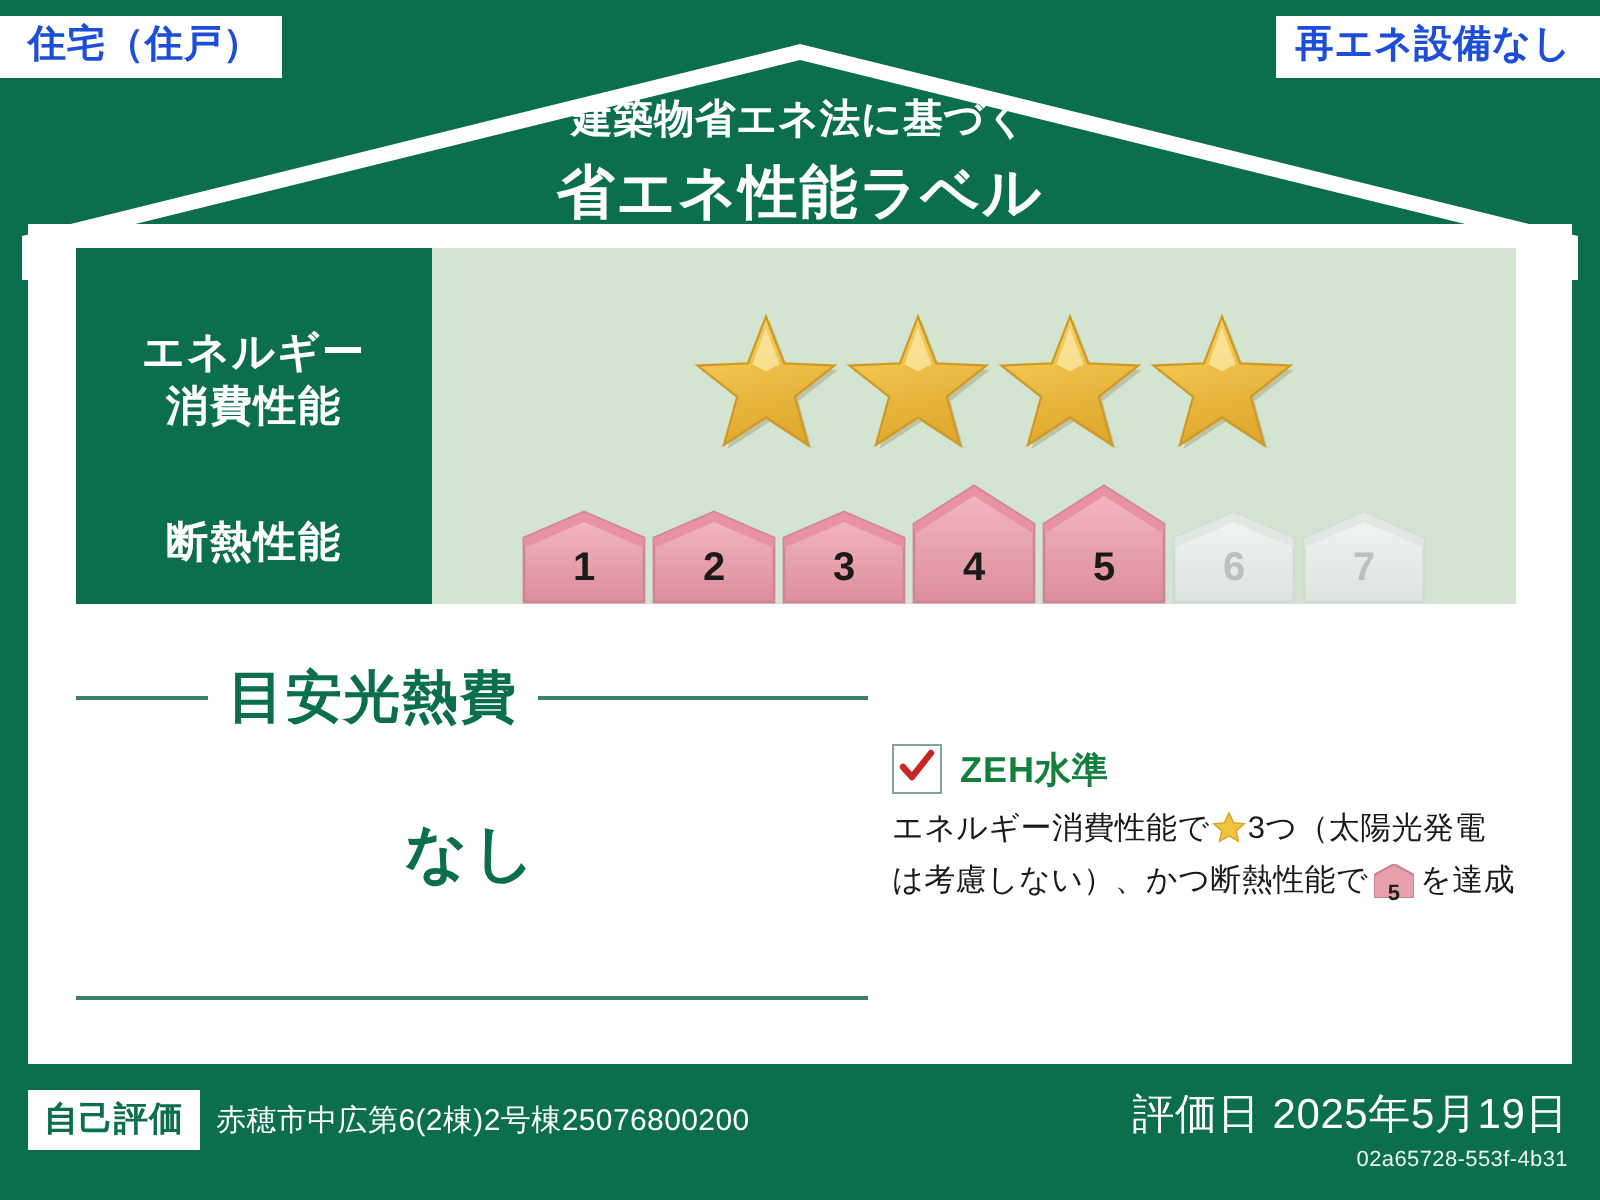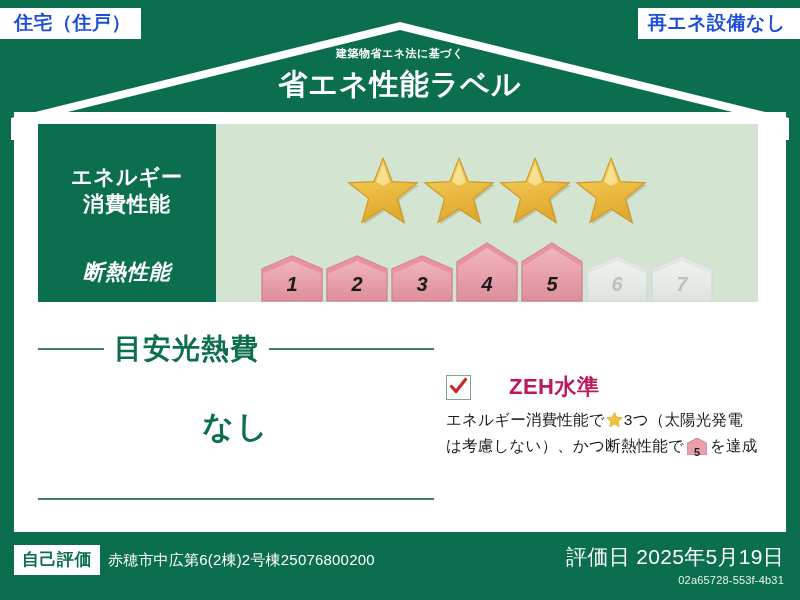--- a/index.html
+++ b/index.html
@@ -24,33 +24,33 @@
   
   .roof{
     position:absolute;left:0;top:0;width:800px;height:128px;
     overflow:hidden;pointer-events:none;
   }
   .roof svg{display:block;}
   .title-block{
     position:absolute;left:0;top:46px;width:800px;text-align:center;
     color:#ffffff;
   }
-  .title-sub{font-size:11px;font-weight:bold;letter-spacing:.5px;margin-bottom:4px;}
+  .title-sub{font-size:20px;font-weight:bold;letter-spacing:.5px;margin-bottom:4px;}
   .title-main{font-size:29px;font-weight:bold;letter-spacing:1px;}
 
   
   .card{
     position:absolute;left:14px;top:112px;width:772px;height:420px;
     background:#ffffff;
   }
 
   
   .perf-row{position:absolute;left:24px;width:720px;display:flex;}
   .perf-row.energy{top:12px;height:132px;}
-  .perf-row.insul{top:130px;height:60px;font-style:italic;}
+  .perf-row.insul{top:130px;height:60px;}
   .row-head{
     background:#0b6e4f;color:#fff;font-weight:bold;
     display:flex;flex-direction:column;align-items:center;justify-content:center;
     line-height:1.3;letter-spacing:1px;flex:0 0 178px;
   }
   .perf-row.energy .row-head{font-size:21px;}
   .perf-row.insul .row-head{font-size:21px;}
   .row-body{
     flex:1;background:#d3e4d0;display:flex;align-items:center;
   }
@@ -87,21 +87,21 @@
   }
   .cost-rule-bottom{position:absolute;left:0;top:168px;width:396px;height:2px;background:#3f7f6c;}
 
   .zeh-col{position:absolute;left:408px;top:42px;width:318px;}
   .zeh-title-row{display:flex;align-items:center;gap:9px;}
   .checkbox{
     width:23px;height:23px;border:1.5px solid #7fa596;background:#fff;
     position:relative;flex:0 0 23px;
   }
   .checkbox svg{position:absolute;left:1px;top:0px;}
-  .zeh-title{color:#be185d;font-size:22px;font-weight:bold;letter-spacing:.5px;margin-left:29px;}
+  .zeh-title{color:#15803d;font-size:18px;font-weight:bold;letter-spacing:.5px;}
   .zeh-desc{
     margin-top:6px;color:#1a1a1a;font-size:15.5px;line-height:1.5;letter-spacing:.2px;
   }
   .inline-star{display:inline-block;vertical-align:-3px;margin:0 1px;}
   .inline-house{display:inline-block;vertical-align:-4px;position:relative;margin:0 3px;}
   .inline-house .n{
     position:absolute;left:0;right:0;bottom:1px;text-align:center;
     font-size:11px;font-weight:bold;color:#222;
   }
 

